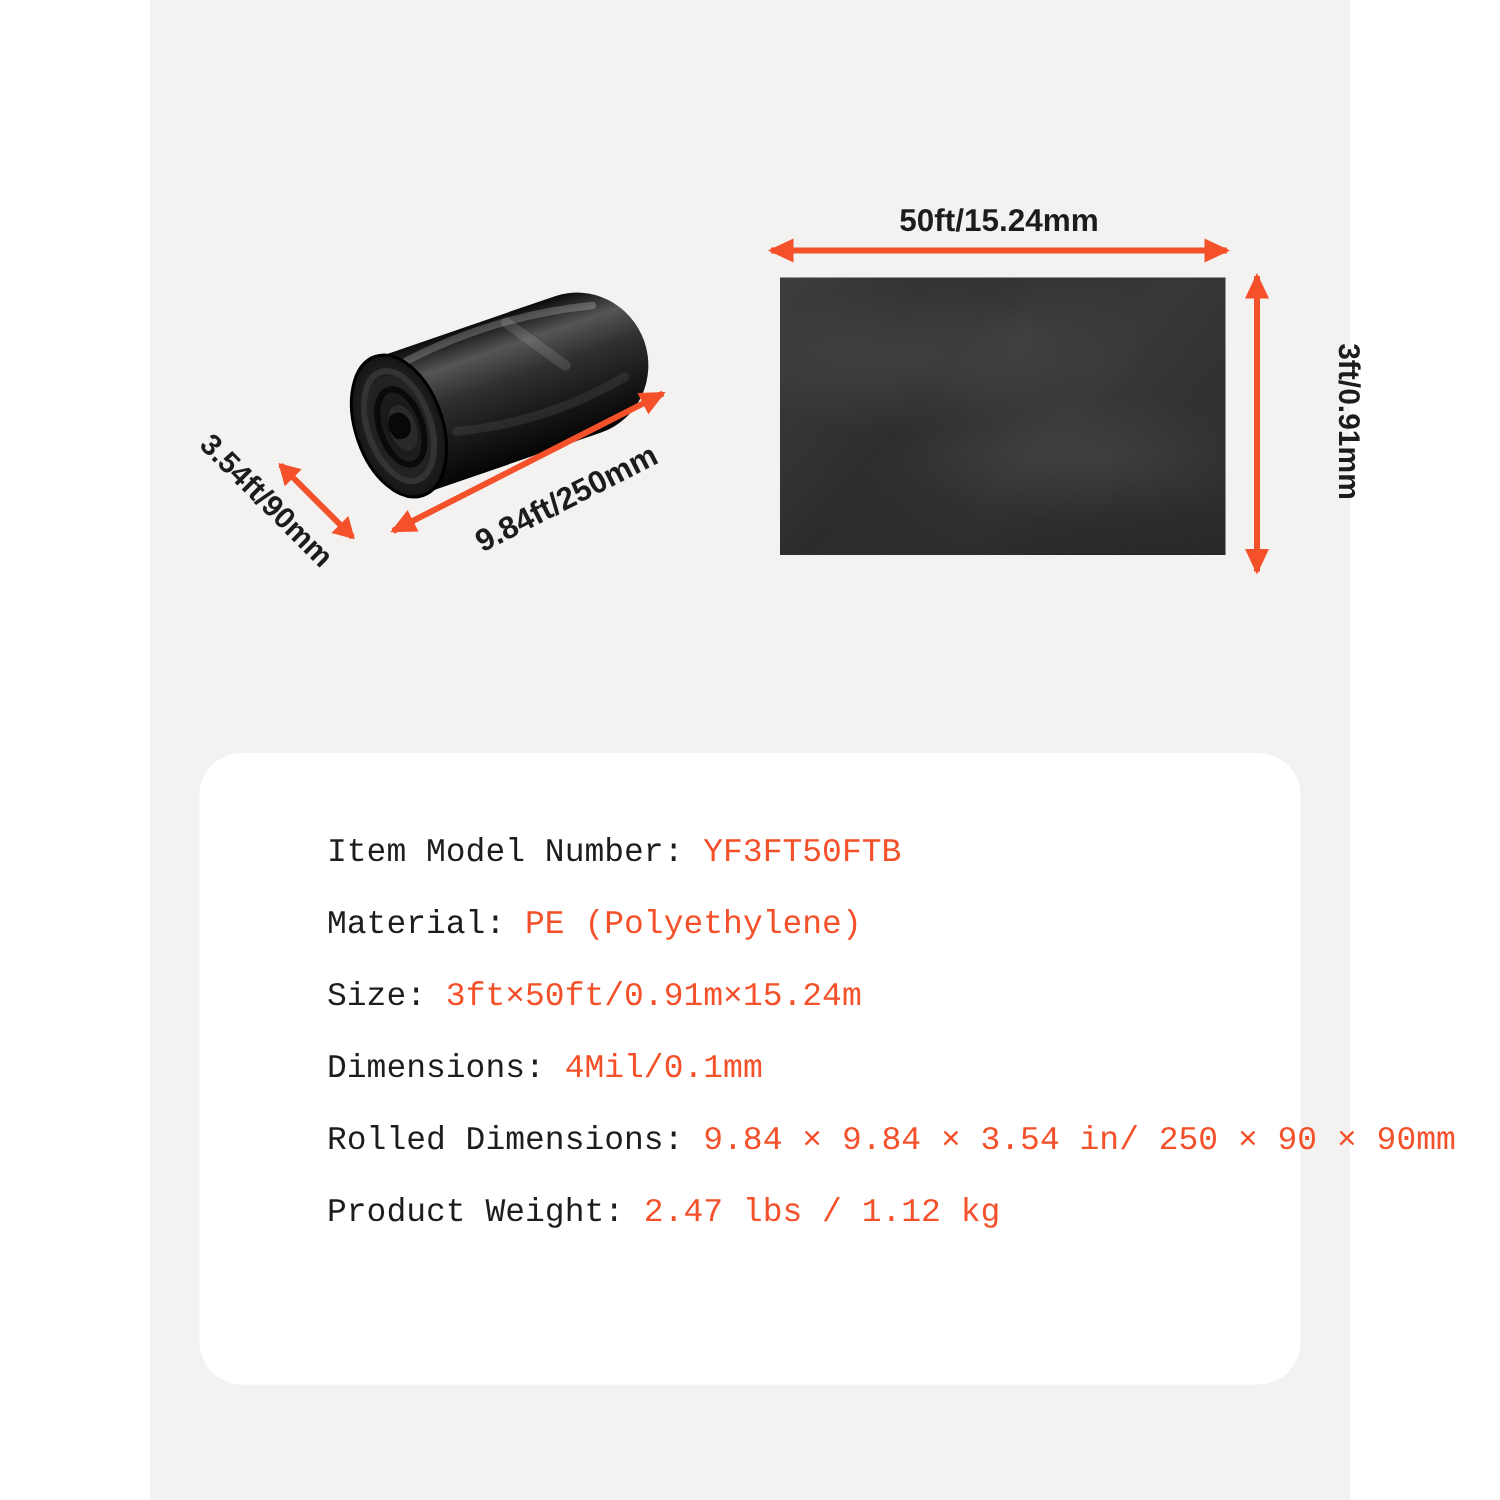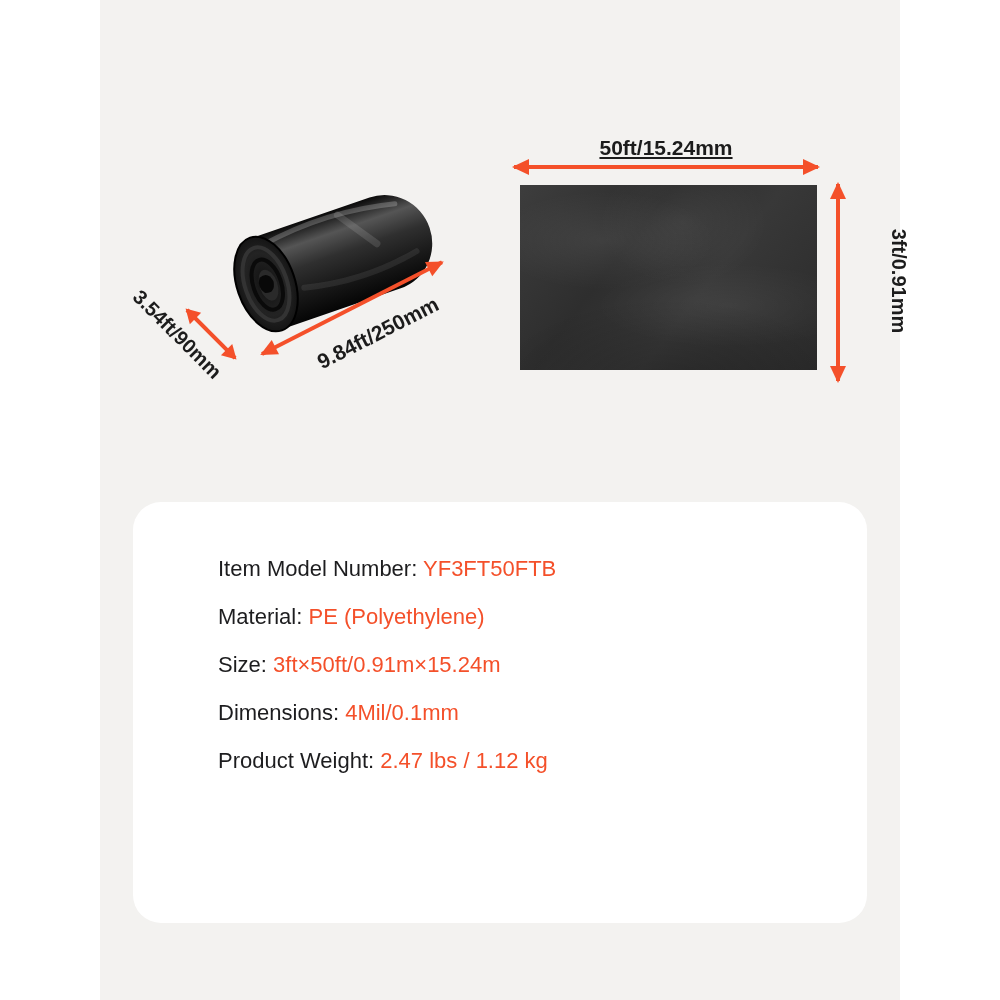--- a/index.html
+++ b/index.html
@@ -54,21 +54,21 @@
   }
   .dim-label {
     position: absolute;
     font-weight: bold;
     font-size: 21px;
     color: #1c1c1c;
     white-space: nowrap;
   }
   
   .arrow-sheet-width { left: 514px; top: 165px; width: 304px; }
-  .label-sheet-width { left: 666px; top: 136px; transform: translateX(-50%); text-decoration: underline; }
+  .label-sheet-width { left: 666px; top: 136px; transform: translateX(-50%); }
   
   .arrow-sheet-height {
     left: 838px; top: 182px; width: 197px;
     transform: rotate(90deg);
     transform-origin: 0 50%;
   }
   .label-sheet-height {
     left: 846px; top: 281px;
     transform: translateY(-50%) rotate(90deg);
     transform-origin: center;
@@ -111,20 +111,21 @@
     padding: 54px 60px 0 85px;
     display: flex;
     flex-direction: column;
     gap: 22px;
   }
   .spec-row {
     font-size: 22px;
     line-height: 26px;
     color: #1d1d1f;
     white-space: nowrap;
+    font-family: Liberation Mono, monospace;
   }
   .spec-value { color: #f4502a; }
 </style>
 </head>
 <body>
 
 <div class="panel"></div>
 
 <div class="roll">
   <svg width="240" height="170" viewBox="0 0 240 170">
@@ -181,16 +182,20 @@
   </div>
   <div class="spec-row">
     <span class="spec-label">Size: </span>
     <span class="spec-value">3ft×50ft/0.91m×15.24m</span>
   </div>
   <div class="spec-row">
     <span class="spec-label">Dimensions: </span>
     <span class="spec-value">4Mil/0.1mm</span>
   </div>
   <div class="spec-row">
+    <span class="spec-label">Rolled Dimensions: </span>
+    <span class="spec-value">9.84 × 9.84 × 3.54 in/ 250 × 90 × 90mm</span>
+  </div>
+  <div class="spec-row">
     <span class="spec-label">Product Weight: </span>
     <span class="spec-value">2.47 lbs / 1.12 kg</span>
   </div>
 </div>
 
 </body></html>

